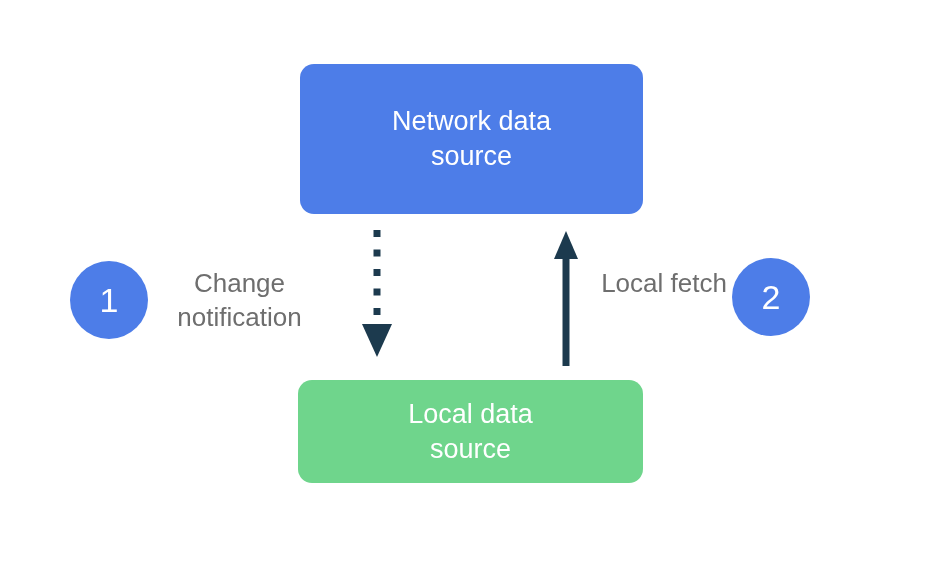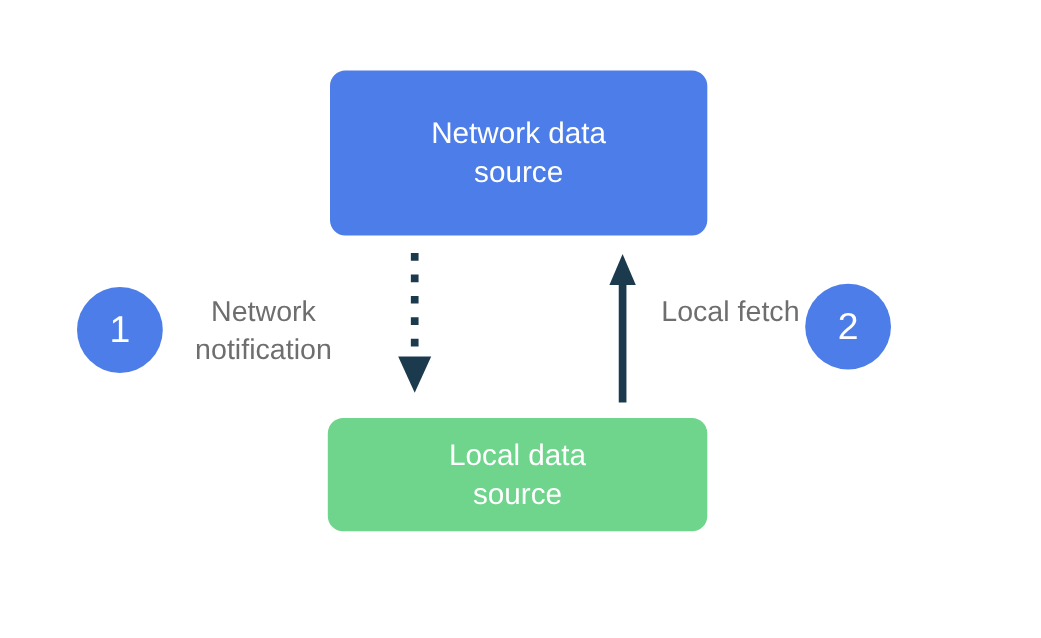--- a/index.html
+++ b/index.html
@@ -98,21 +98,21 @@
   </div>
 
   <div class="node node-network">
     <span class="node-label">Network data source</span>
   </div>
 
   <div class="badge badge-1">
     <span>1</span>
   </div>
 
-  <div class="flow-label flow-label-1">Network notification</div>
+  <div class="flow-label flow-label-1">Change notification</div>
 
   <div class="flow-label flow-label-2">Local fetch</div>
 
   <div class="badge badge-2">
     <span>2</span>
   </div>
 
 </div>
 
 </body></html>

